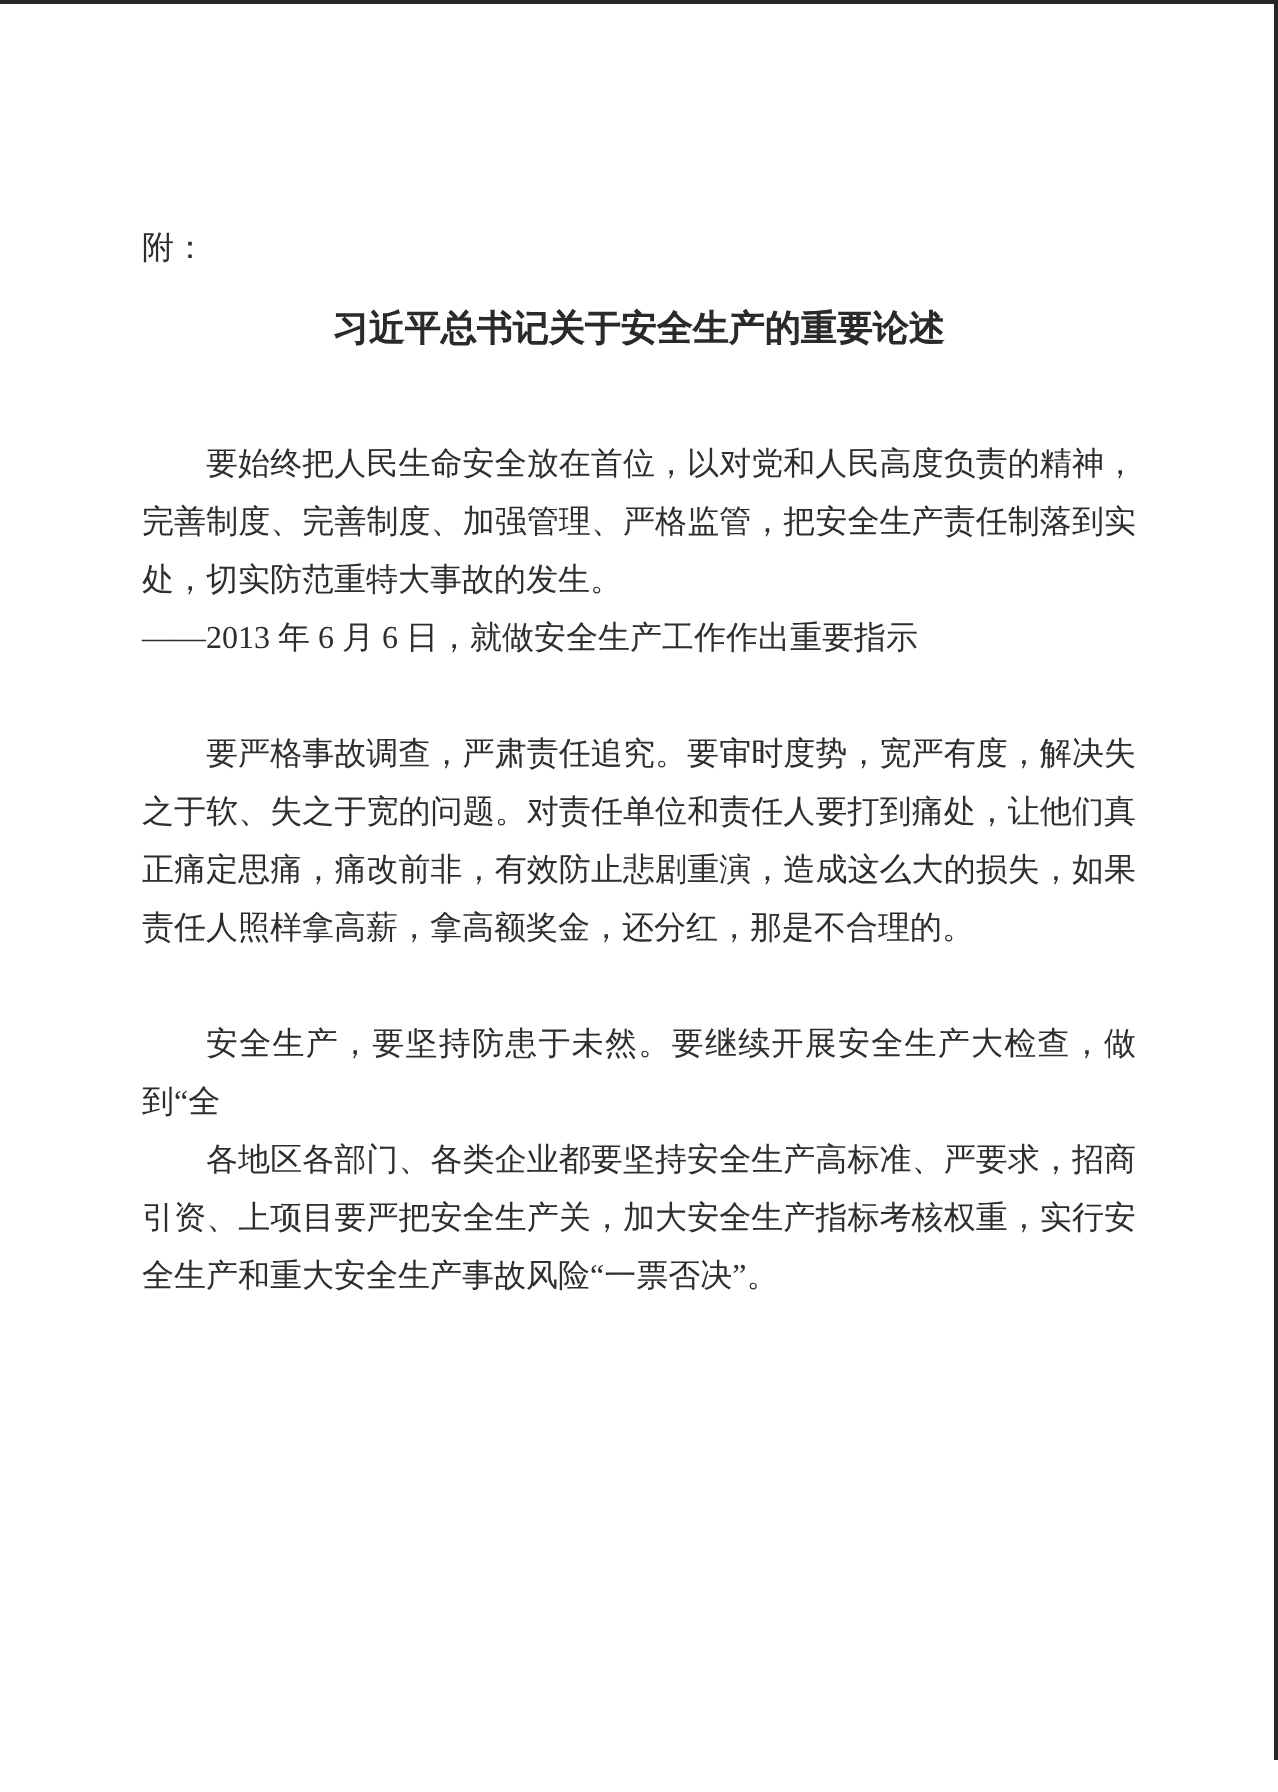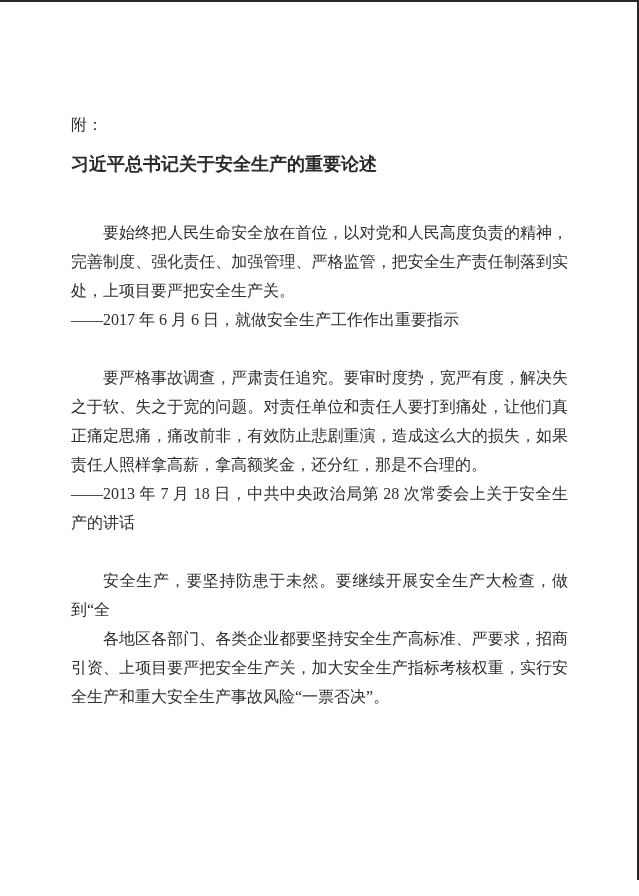--- a/index.html
+++ b/index.html
@@ -37,50 +37,50 @@
   .text-col p { margin: 0; }
   .attach {
     text-indent: 0;
     text-align: left;
   }
   .title {
     margin: 10px 0 0 0;
     font-size: 18px;
     font-weight: 600;
     line-height: 30px;
+    text-align: center;
     text-indent: 0;
     color: #2a2a2a;
   }
   .para { text-indent: 32px; }
   .para.first { margin-top: 39px; }
   .source { text-indent: 0; }
   .spacer { height: 29px; }
 </style>
 </head>
 <body>
 
 <div class="page">
   <div class="edge-top"></div>
   <div class="edge-right"></div>
 
   <div class="text-col">
     <p class="attach">附：</p>
 
     <h1 class="title">习近平总书记关于安全生产的重要论述</h1>
 
-    <p class="para first">要始终把人民生命安全放在首位，以对党和人民高度负责的精神，完善制度、强化责任、加强管理、严格监管，把安全生产责任制落到实处，上项目要严把安全生产关。</p>
+    <p class="para first">要始终把人民生命安全放在首位，以对党和人民高度负责的精神，完善制度、完善制度、加强管理、严格监管，把安全生产责任制落到实处，切实防范重特大事故的发生。</p>
 
-    <p class="source">——2017 年 6 月 6 日，就做安全生产工作作出重要指示</p>
+    <p class="source">——2013 年 6 月 6 日，就做安全生产工作作出重要指示</p>
 
     <div class="spacer"></div>
 
 
     <p class="para">要严格事故调查，严肃责任追究。要审时度势，宽严有度，解决失之于软、失之于宽的问题。对责任单位和责任人要打到痛处，让他们真正痛定思痛，痛改前非，有效防止悲剧重演，造成这么大的损失，如果责任人照样拿高薪，拿高额奖金，还分红，那是不合理的。</p>
 
-    <p class="source">——2013 年 7 月 18 日，中共中央政治局第 28 次常委会上关于安全生产的讲话</p>
 
     <div class="spacer"></div>
 
     <p class="para">安全生产，要坚持防患于未然。要继续开展安全生产大检查，做到“全</p>
 
     <p class="para">各地区各部门、各类企业都要坚持安全生产高标准、严要求，招商引资、上项目要严把安全生产关，加大安全生产指标考核权重，实行安全生产和重大安全生产事故风险“一票否决”。</p>
   </div>
 </div>
 
 </body></html>

